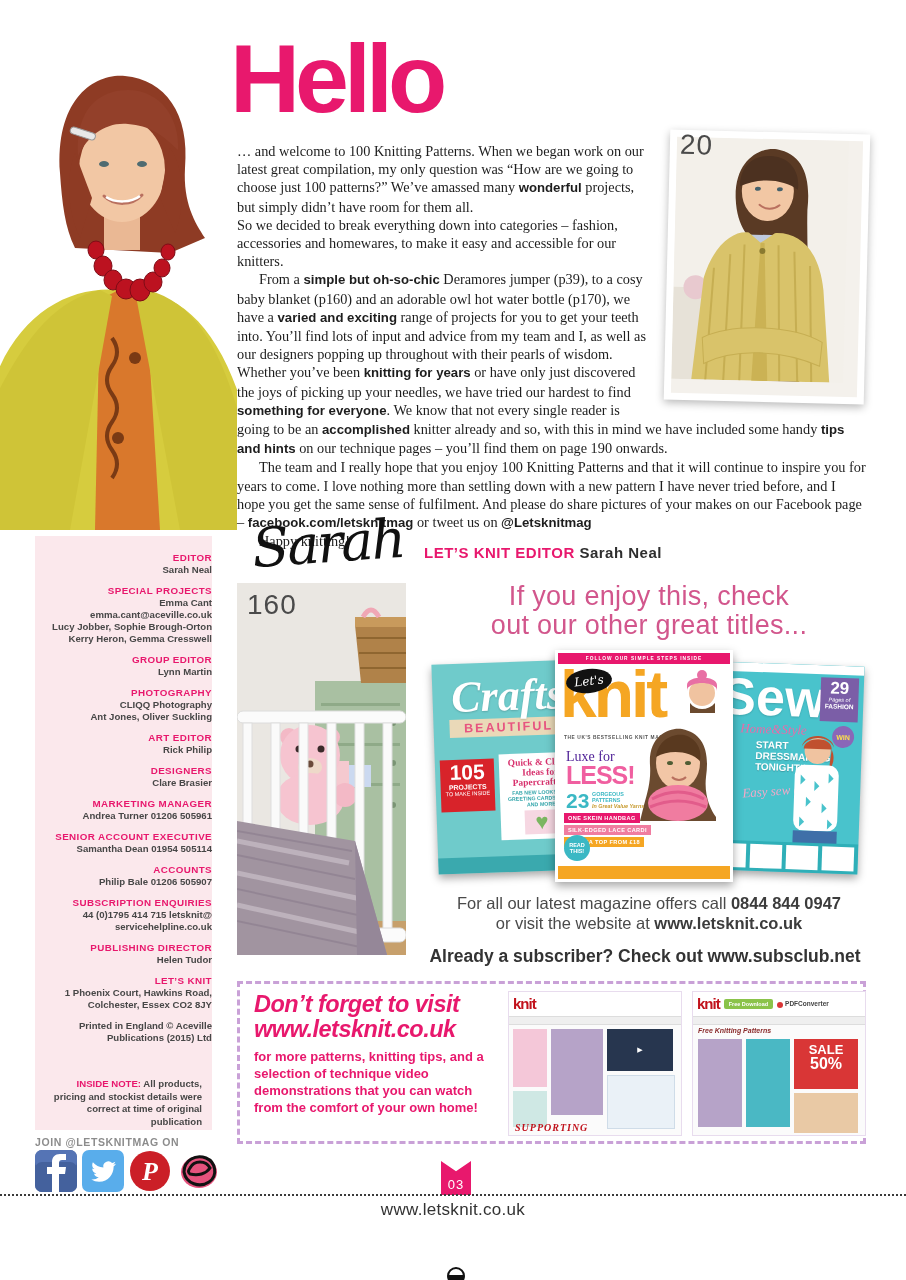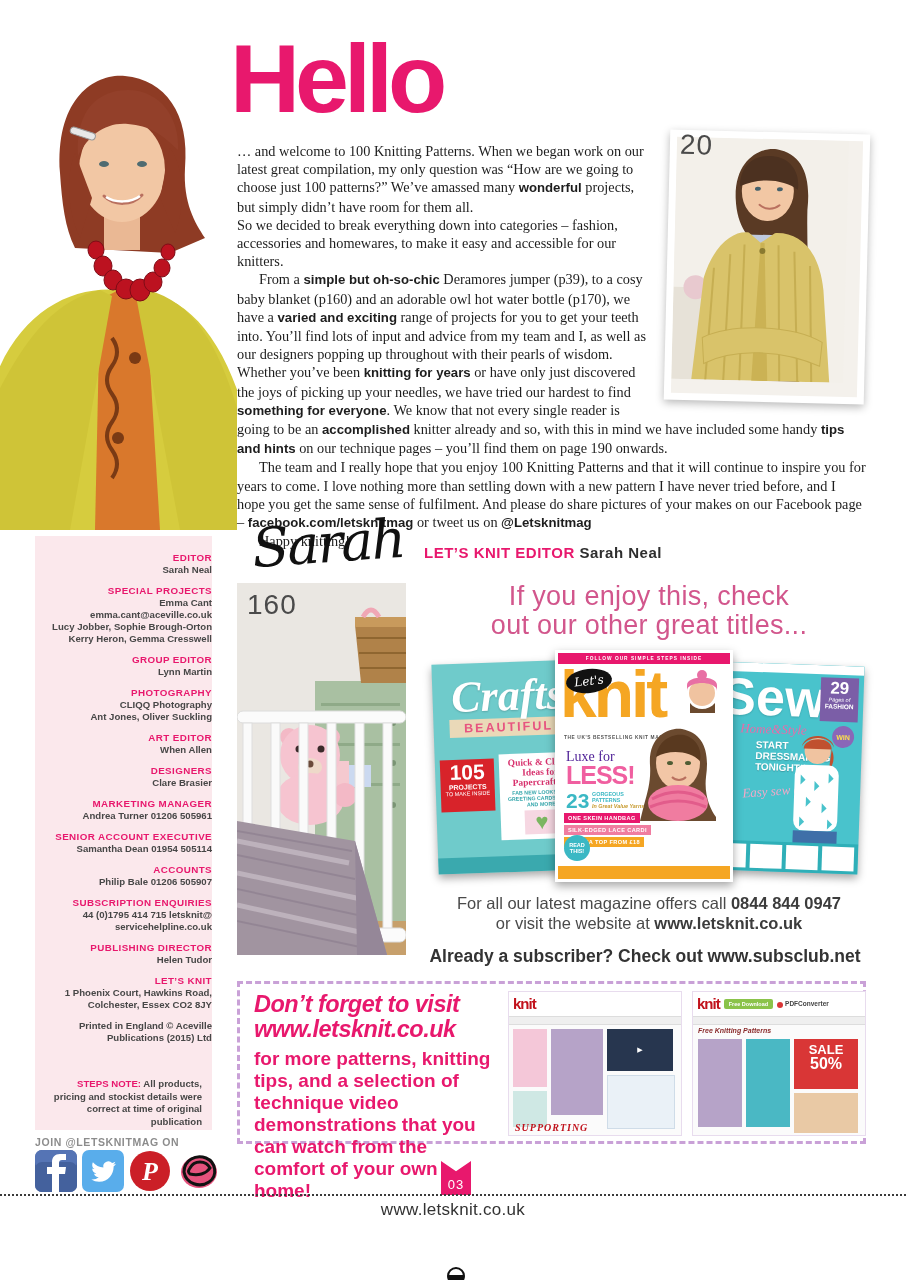--- a/index.html
+++ b/index.html
@@ -93,21 +93,21 @@
   .cv-sew-strip div{background:#fff;flex:1;}
 
   
   .offers{position:absolute;left:428px;top:893px;width:442px;text-align:center;color:#4a4a4a;font-size:16.5px;line-height:20px;}
   .offers b{color:#3c3c3c;}
   .subscriber{position:absolute;left:395px;top:946px;width:500px;text-align:center;color:#333;font-size:17.5px;font-weight:bold;}
 
   
   .visit-box{position:absolute;left:237px;top:981px;width:629px;height:163px;border:3px dashed #C9A1D7;box-sizing:border-box;background:#fff;}
   .vb-title{position:absolute;left:14px;top:8px;color:#E8186D;font-weight:bold;font-style:italic;font-size:23.5px;line-height:25px;letter-spacing:-.5px;}
-  .vb-body{position:absolute;left:14px;top:64px;width:242px;color:#E8186D;font-weight:bold;font-size:19px;line-height:22px;}
+  .vb-body{position:absolute;left:14px;top:64px;width:242px;color:#E8186D;font-weight:bold;font-size:13px;line-height:17px;}
   .shot{position:absolute;top:7px;width:172px;height:143px;background:#fff;border:1px solid #e8dcee;font-family:"Liberation Sans",sans-serif;overflow:hidden;}
   .shot-1{left:268px;}
   .shot-2{left:452px;}
   .shot-head{height:24px;display:flex;align-items:center;padding:0 4px;gap:4px;}
   .shot-logo{color:#C1121C;font-weight:bold;font-size:15px;letter-spacing:-1px;line-height:16px;}
   .shot-nav{height:7px;background:#efefef;border-top:1px solid #ddd;border-bottom:1px solid #ddd;}
   .shot-body{position:relative;height:110px;background:#fbfbfb;}
   .thumb{position:absolute;}
   .sale-blue{background:#27364F;color:#fff;}
   .sale-red{background:#D93636;color:#fff;font-weight:bold;text-align:center;}
@@ -246,21 +246,21 @@
           <div class="sb-head">GROUP EDITOR</div>
           <div class="sb-line">Lynn Martin</div>
         </div>
         <div class="sb-sec">
           <div class="sb-head">PHOTOGRAPHY</div>
           <div class="sb-line">CLIQQ Photography</div>
           <div class="sb-line">Ant Jones, Oliver Suckling</div>
         </div>
         <div class="sb-sec">
           <div class="sb-head">ART EDITOR</div>
-          <div class="sb-line">When Allen</div>
+          <div class="sb-line">Rick Philip</div>
         </div>
         <div class="sb-sec">
           <div class="sb-head">DESIGNERS</div>
           <div class="sb-line">Clare Brasier</div>
         </div>
         <div class="sb-sec">
           <div class="sb-head">MARKETING MANAGER</div>
           <div class="sb-line">Andrea Turner 01206 505961</div>
         </div>
         <div class="sb-sec">
@@ -284,21 +284,21 @@
           <div class="sb-head">LET’S KNIT</div>
           <div class="sb-line">1 Phoenix Court, Hawkins Road,</div>
           <div class="sb-line">Colchester, Essex CO2 8JY</div>
         </div>
         <div class="sb-sec">
           <div class="sb-line">Printed in England © Aceville</div>
           <div class="sb-line">Publications (2015) Ltd</div>
         </div>
       </div>
     <div class="sb-note">
-      <span class="pink">STEPS NOTE:</span><span> All products, pricing and stockist details were correct at time of original publication</span>
+      <span class="pink">INSIDE NOTE:</span><span> All products, pricing and stockist details were correct at time of original publication</span>
     </div>
   </div>
 
   <div class="join-label">JOIN @LETSKNITMAG ON</div>
   <div class="social-row">
     <span>
       <svg width="42" height="42" viewBox="0 0 42 42">
           <rect width="42" height="42" rx="7" fill="#44619D"></rect>
           <rect width="42" height="19" rx="7" fill="#5574B5"></rect>
           <rect y="12" width="42" height="30" rx="7" fill="#44619D"></rect>

